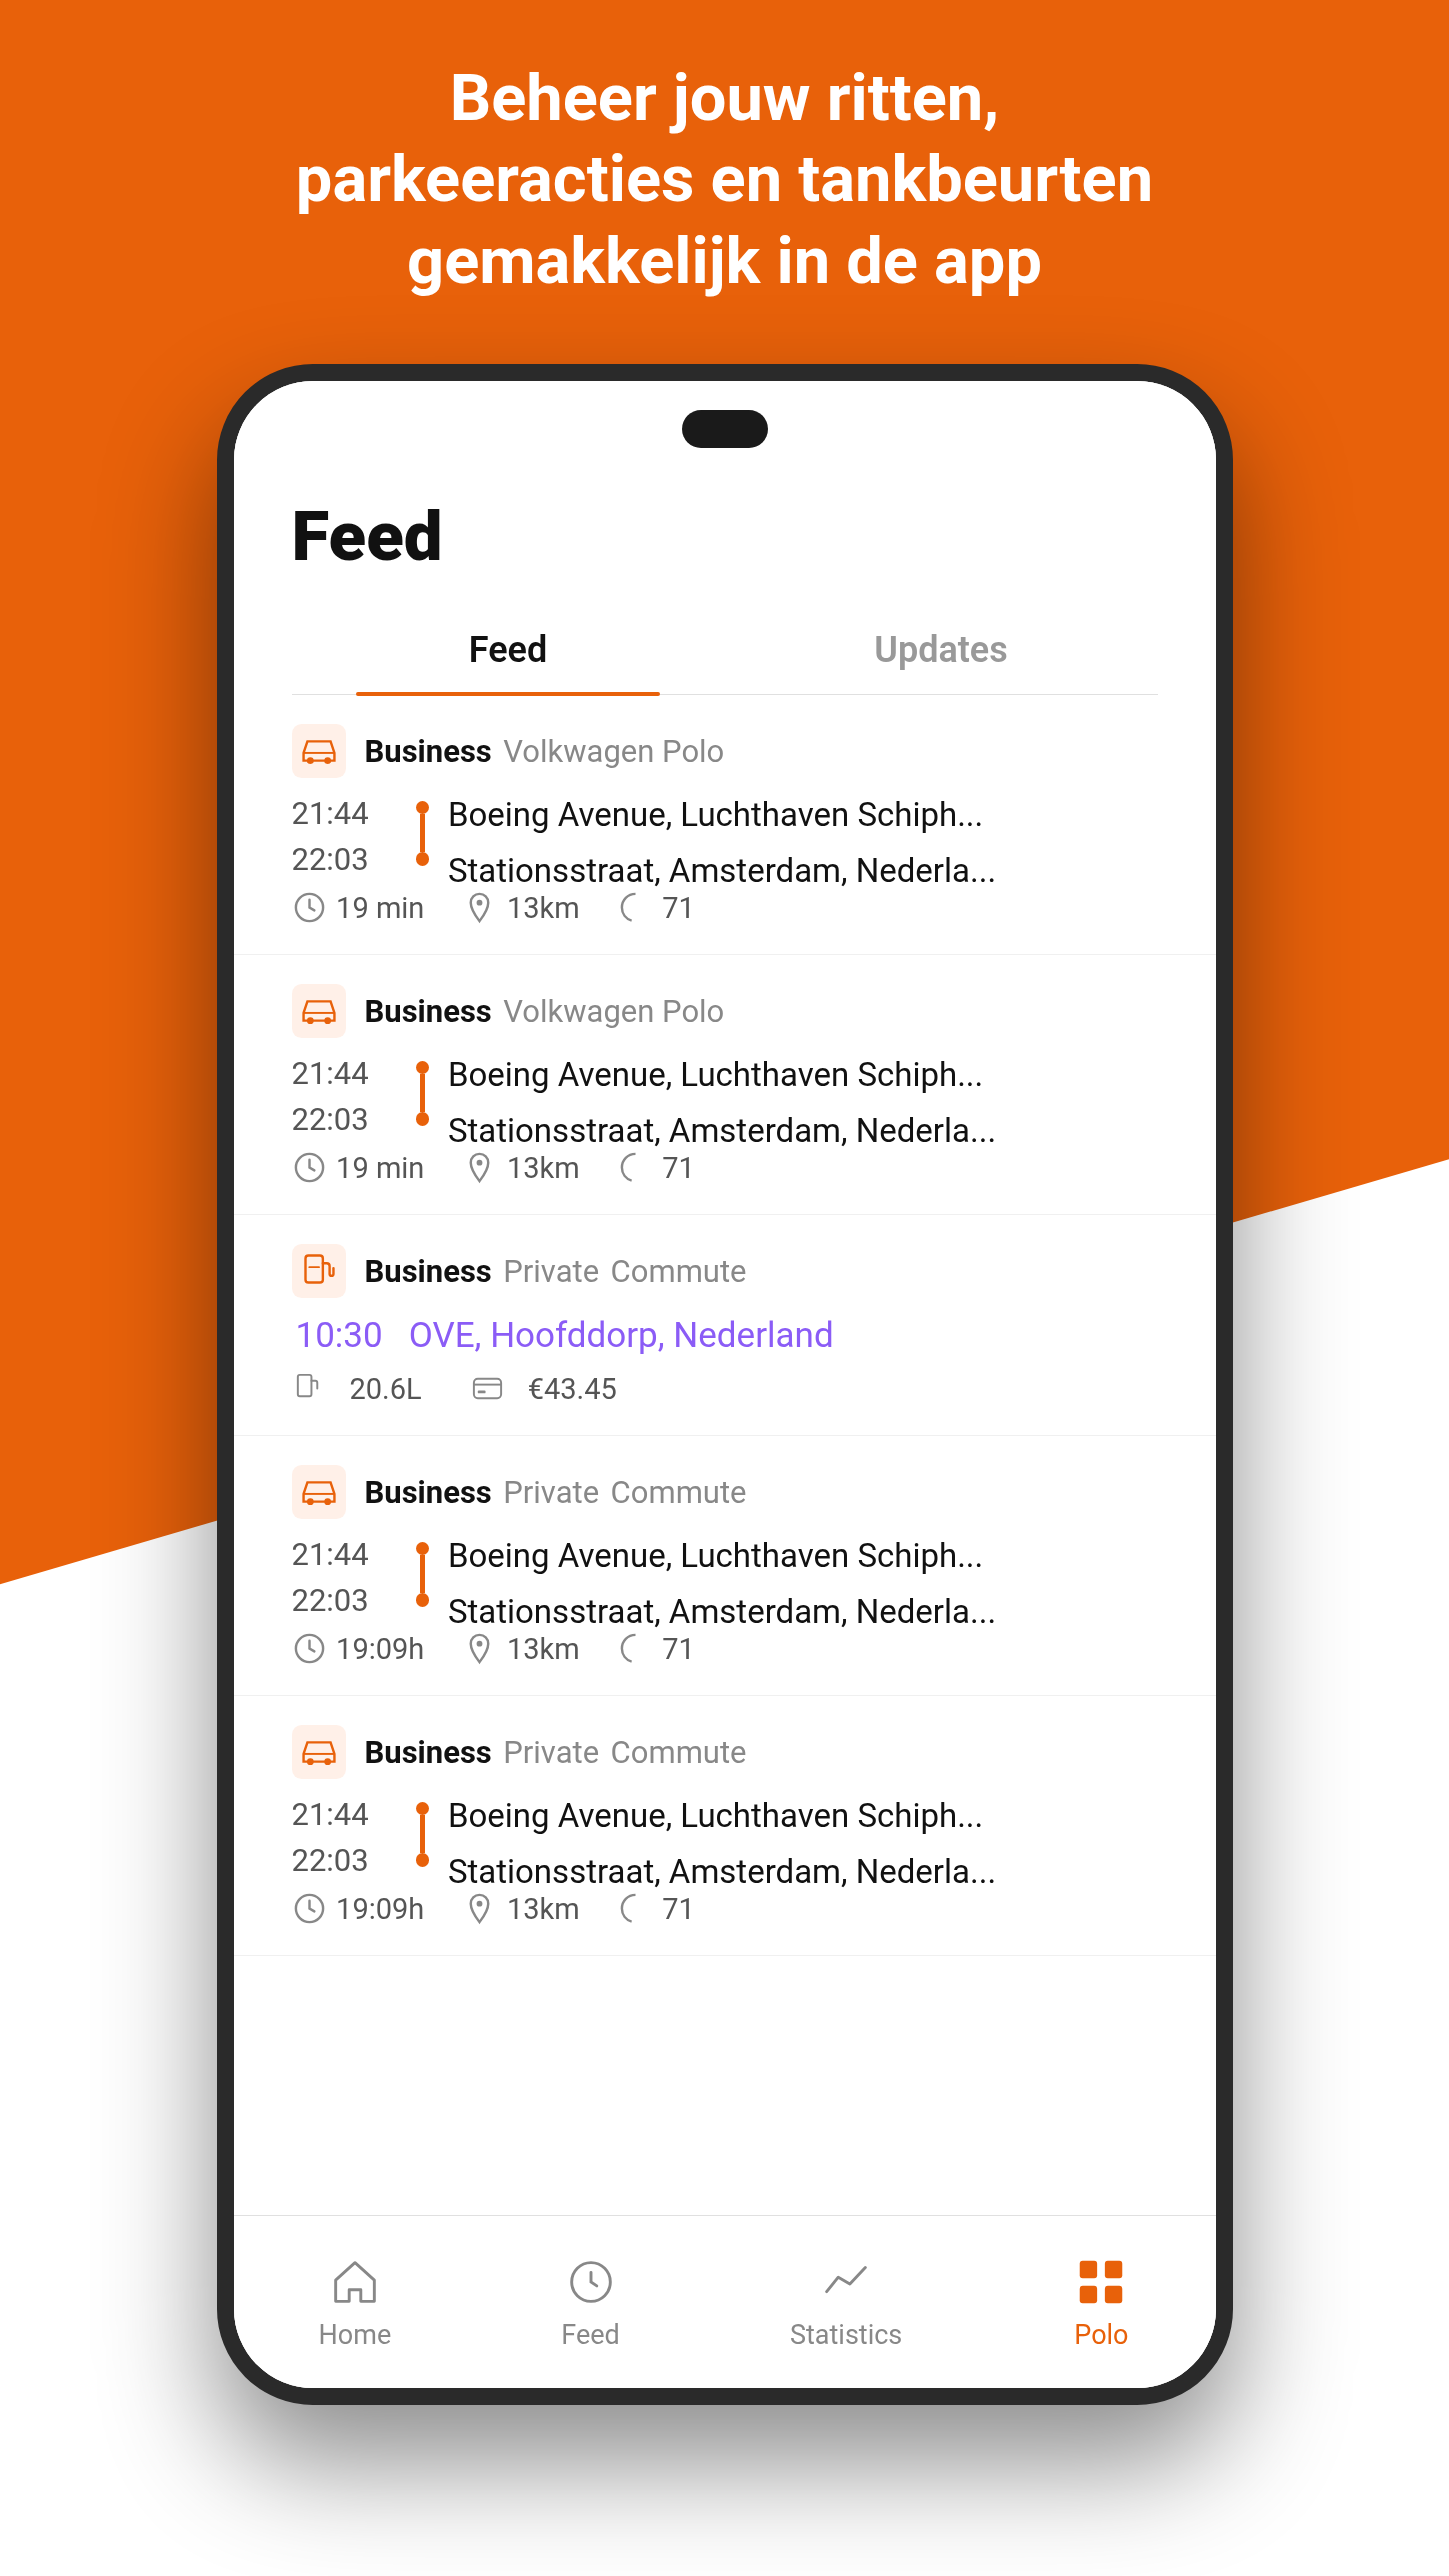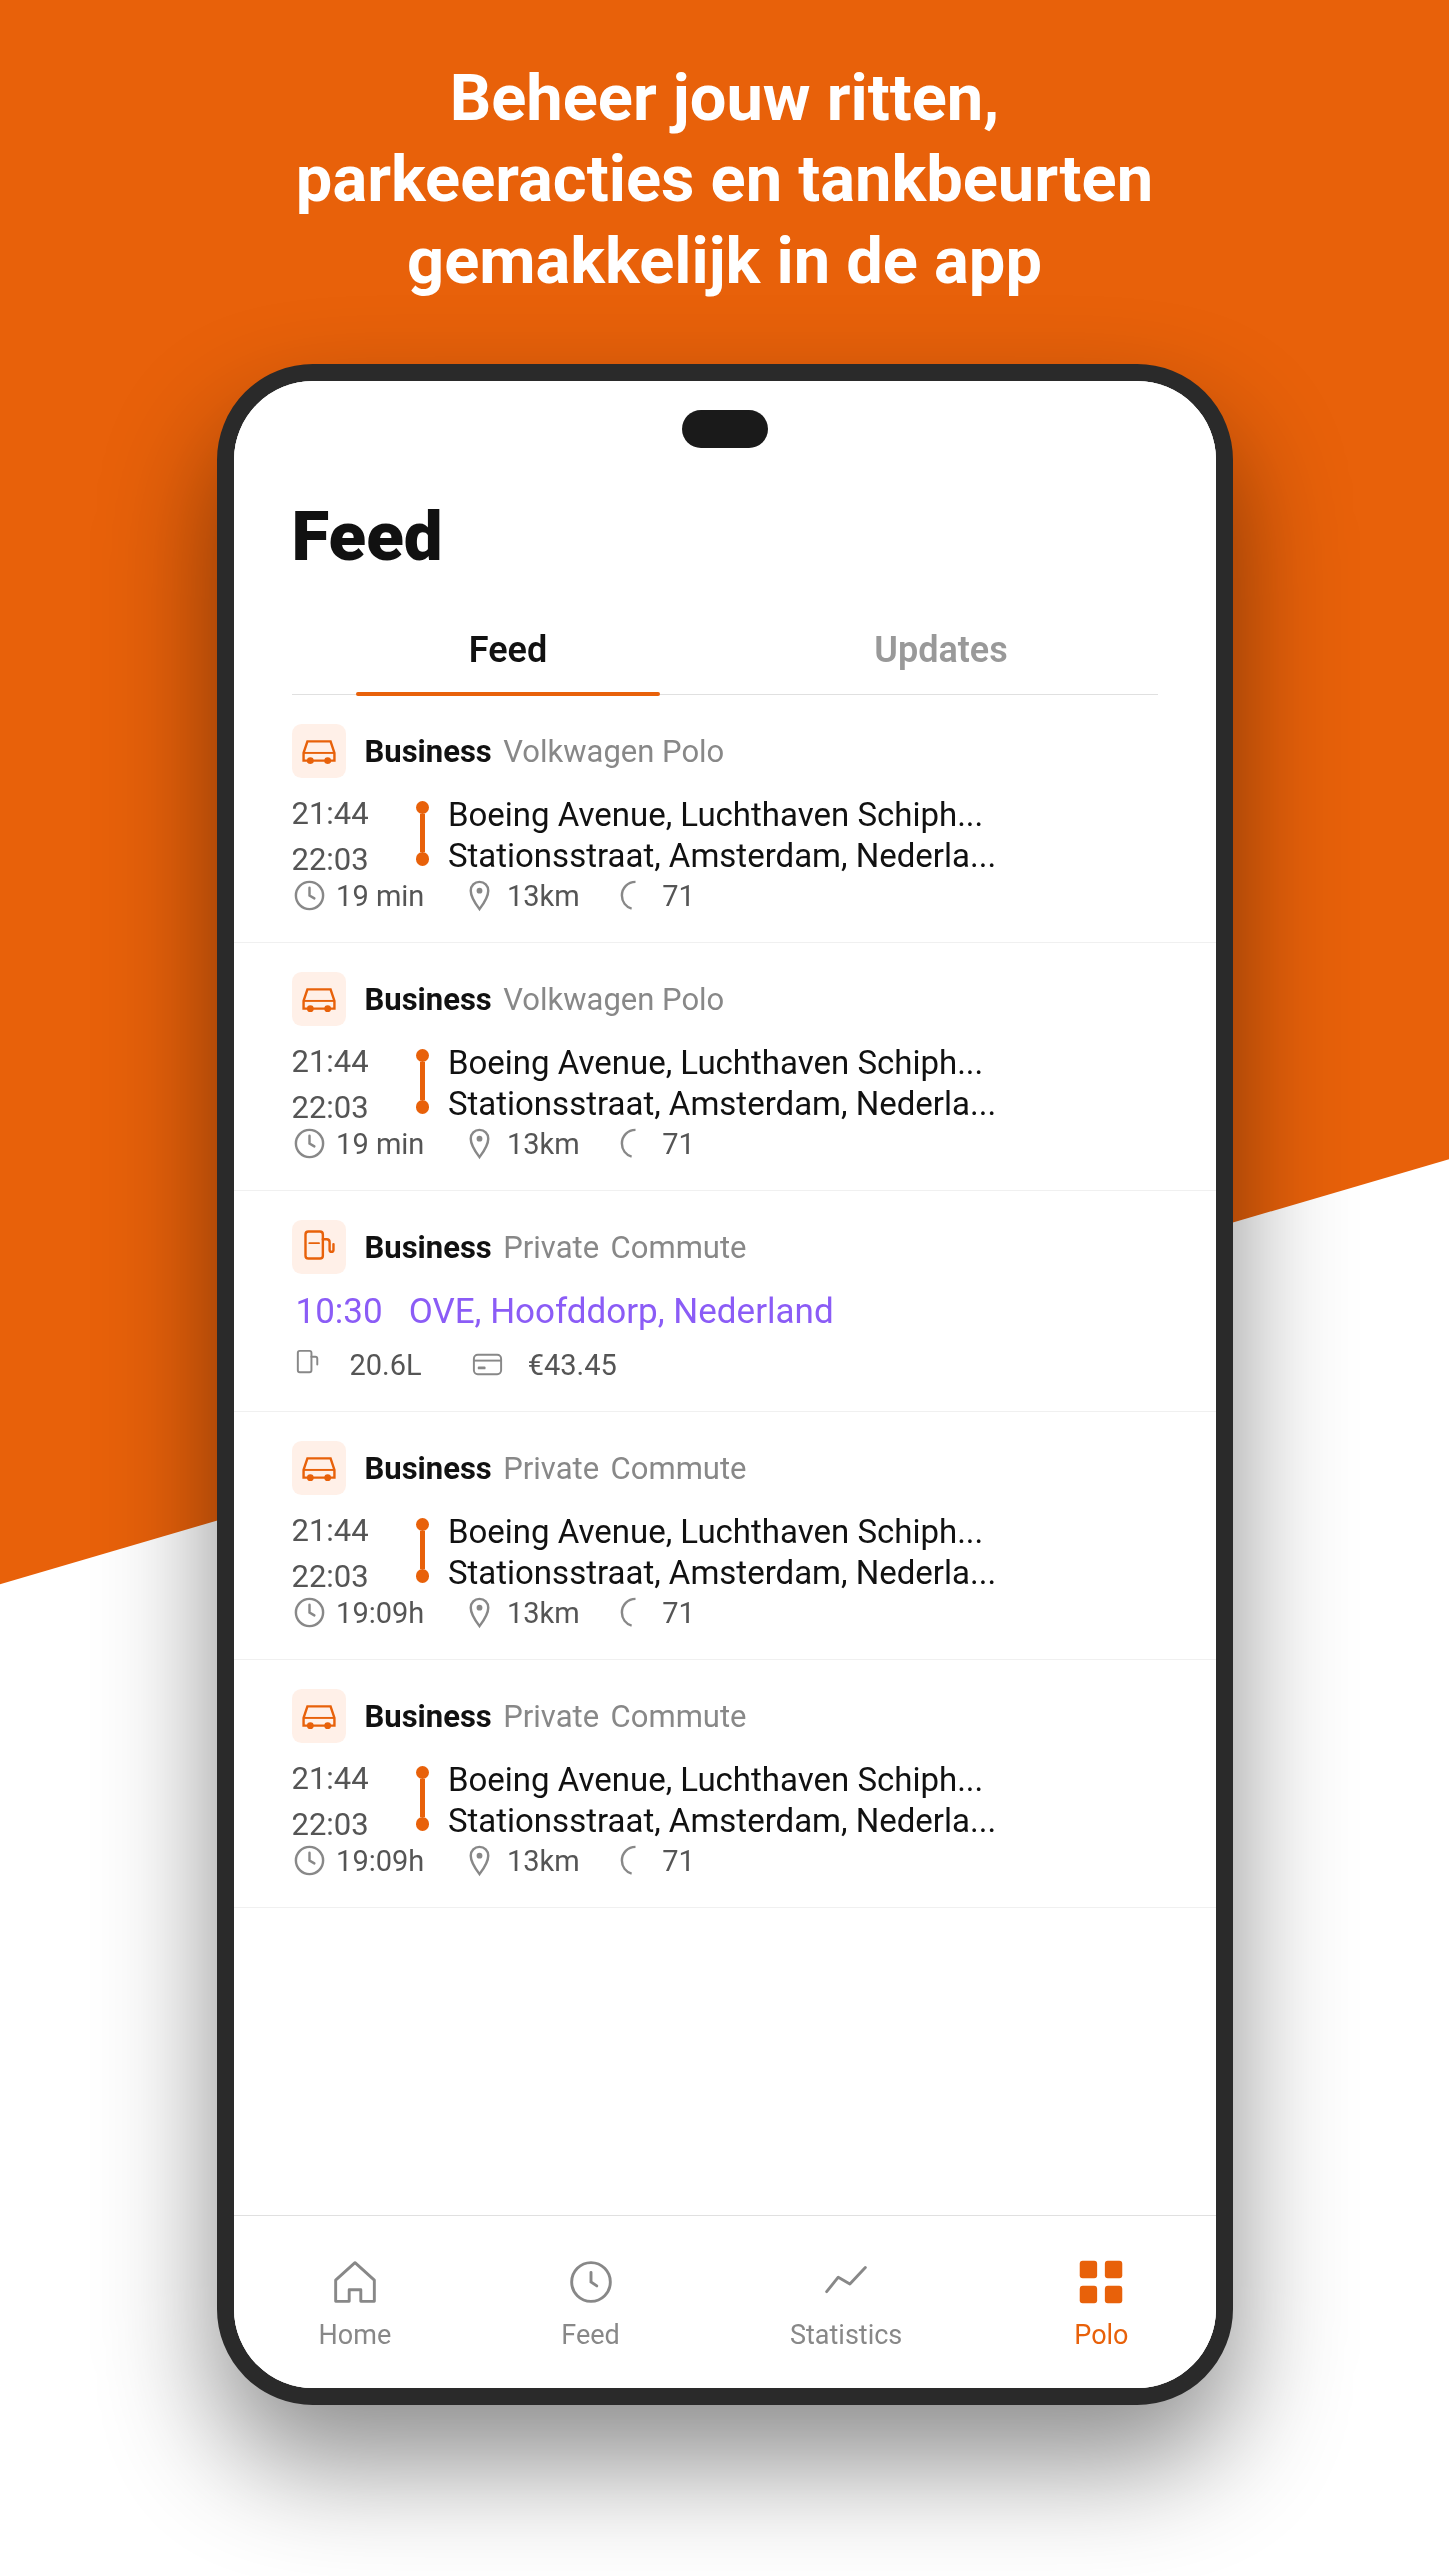--- a/index.html
+++ b/index.html
@@ -293,21 +293,21 @@
     }
     .line-bar {
       width: 4.8px;
       flex: 1;
       min-height: 38px;
       background: #E8610A;
     }
     .trip-right {
       display: flex;
       flex-direction: column;
-      gap: 2px;
+      gap: 17px;
       flex: 1;
     }
   </style>
 </head>
 <body>
 
 <div class="bg-wrapper">
   <div class="bg-white-shape1"></div>
 </div>
 

